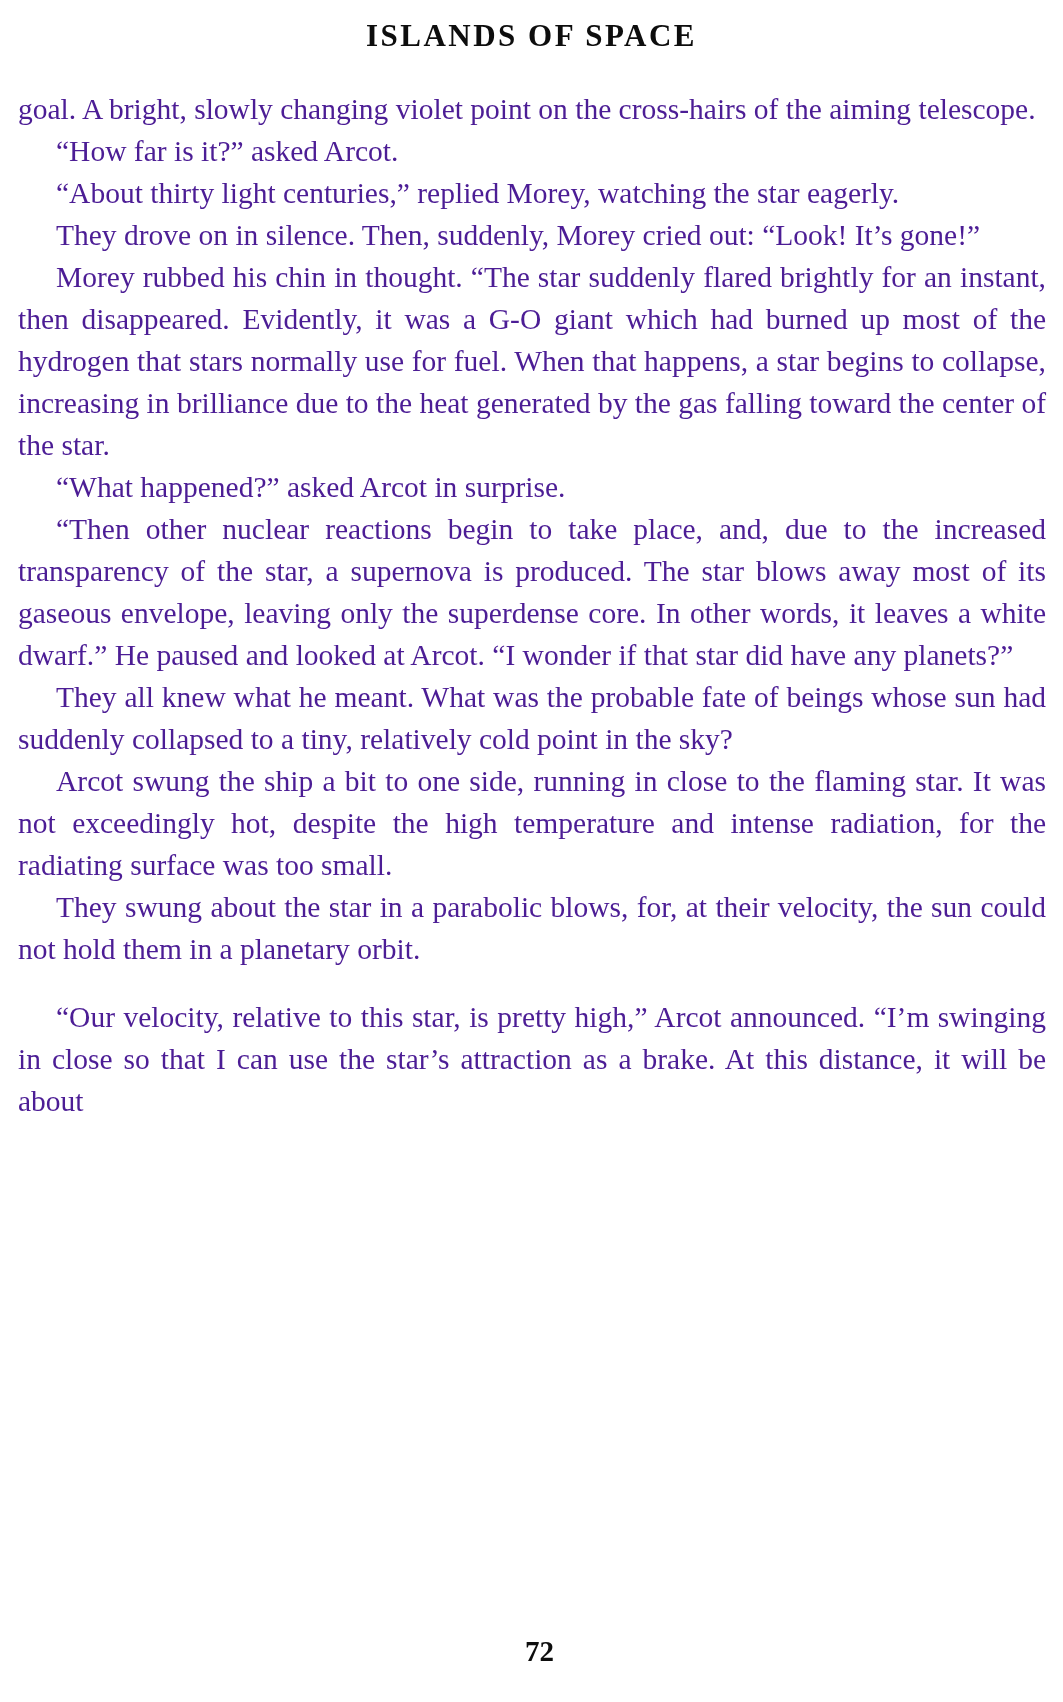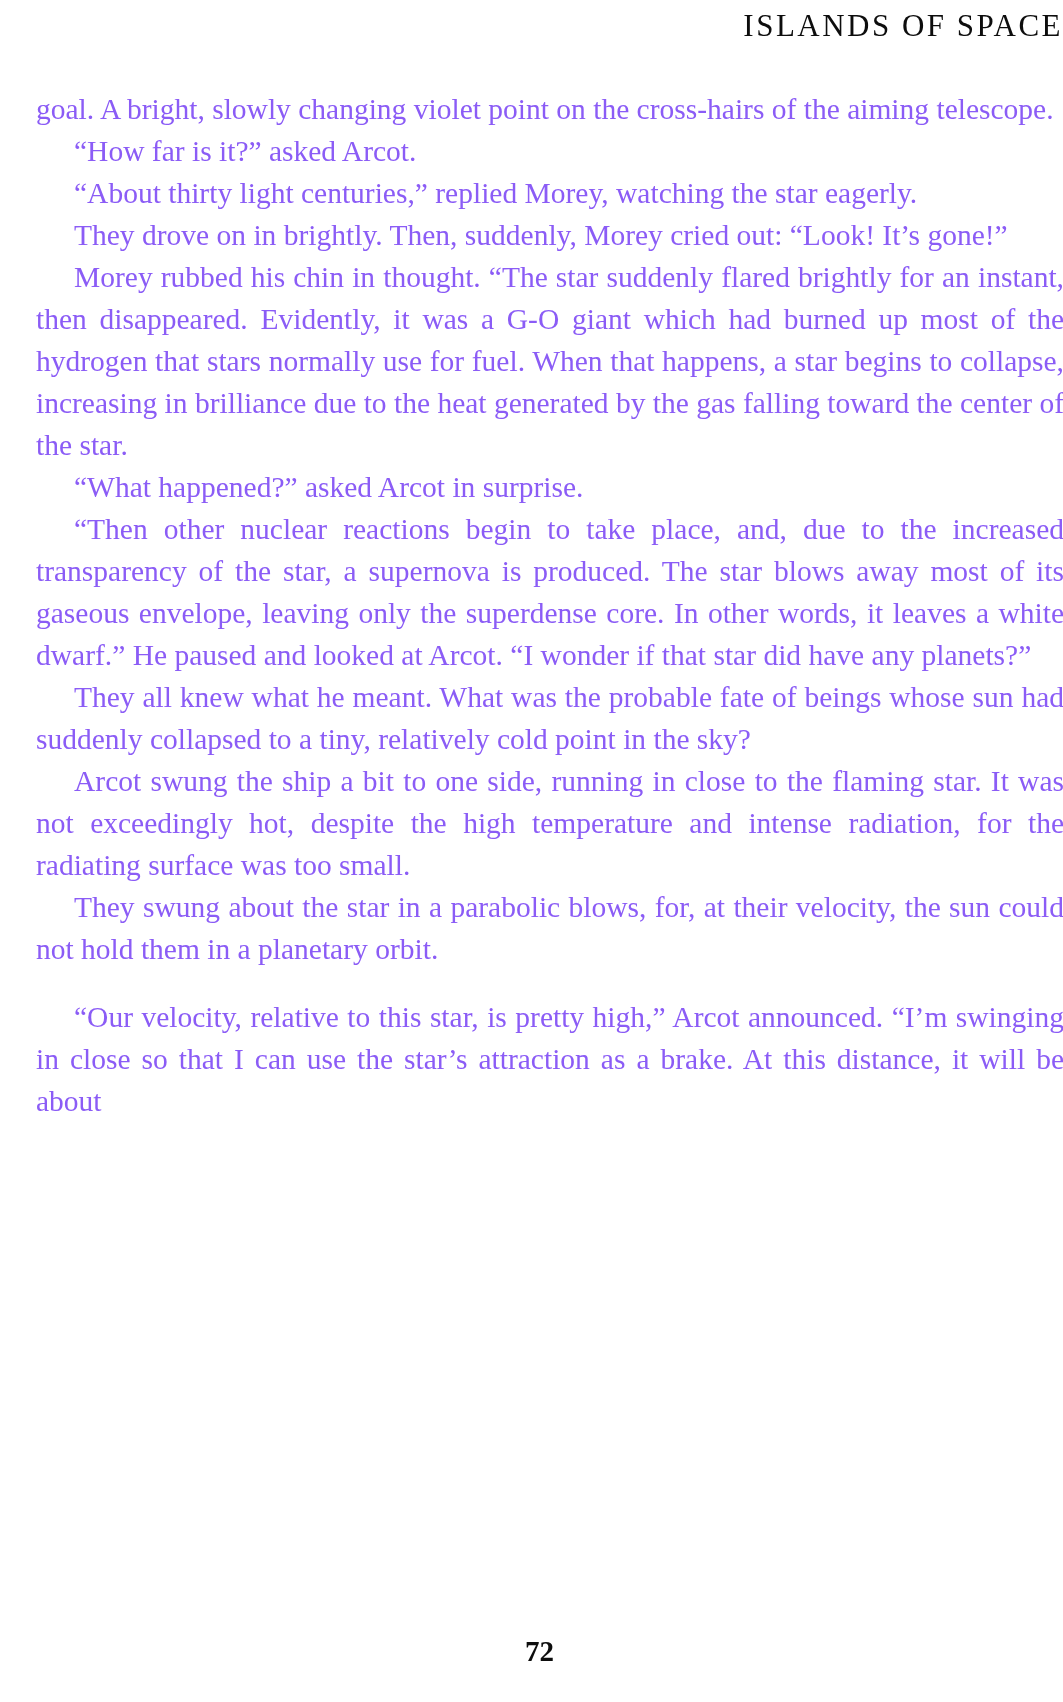--- a/index.html
+++ b/index.html
@@ -17,39 +17,39 @@
   }
   .page {
     position: absolute;
     top: 0; left: 0;
     width: 1063px;
     height: 1702px;
     box-sizing: border-box;
     padding: 0;
   }
   .running-head {
-    text-align: right;
+    text-align: center;
     font-size: 31px;
-    font-weight: normal;
+    font-weight: bold;
     letter-spacing: 2.5px;
-    margin-top: 8px;
+    margin-top: 18px;
     margin-bottom: 0;
     font-family: "Liberation Serif", serif;
     color: #0d0d0d;
   }
   .body-text {
     position: absolute;
     top: 88px;
-    left: 36px;
+    left: 18px;
     width: 1028px;
     font-size: 29.5px;
     line-height: 42px;
     text-align: justify;
     text-justify: inter-word;
-    color: #8b5cf6;
+    color: #4c1d95;
     font-family: "Liberation Serif", serif;
   }
   .body-text p {
     margin: 0;
     text-indent: 0;
   }
   .body-text p.indent {
     text-indent: 38px;
     font-family: Liberation Serif, serif;
   }
@@ -73,21 +73,21 @@
 <body>
 
 <div class="page">
 
   <div class="running-head">ISLANDS OF SPACE</div>
 
   <div class="body-text">
     <p class="">goal. A bright, slowly changing violet point on the cross-hairs of the aiming telescope.</p>
     <p class="indent">“How far is it?” asked Arcot.</p>
     <p class="indent">“About thirty light centuries,” replied Morey, watching the star eagerly.</p>
-    <p class="indent">They drove on in brightly. Then, suddenly, Morey cried out: “Look! It’s gone!”</p>
+    <p class="indent">They drove on in silence. Then, suddenly, Morey cried out: “Look! It’s gone!”</p>
     <p class="indent">Morey rubbed his chin in thought. “The star suddenly flared brightly for an instant, then disappeared. Evidently, it was a G-O giant which had burned up most of the hydrogen that stars normally use for fuel. When that happens, a star begins to collapse, increasing in brilliance due to the heat generated by the gas falling toward the center of the star.</p>
     <p class="indent">“What happened?” asked Arcot in surprise.</p>
     <p class="indent">“Then other nuclear reactions begin to take place, and, due to the increased transparency of the star, a supernova is produced. The star blows away most of its gaseous envelope, leaving only the superdense core. In other words, it leaves a white dwarf.” He paused and looked at Arcot. “I wonder if that star did have any planets?”</p>
     <p class="indent">They all knew what he meant. What was the probable fate of beings whose sun had suddenly collapsed to a tiny, relatively cold point in the sky?</p>
     <p class="indent">Arcot swung the ship a bit to one side, running in close to the flaming star. It was not exceedingly hot, despite the high temperature and intense radiation, for the radiating surface was too small.</p>
     <p class="indent">They swung about the star in a parabolic blows, for, at their velocity, the sun could not hold them in a planetary orbit.</p>
     <p class="indent">“Our velocity, relative to this star, is pretty high,” Arcot announced. “I’m swinging in close so that I can use the star’s attraction as a brake. At this distance, it will be about</p>
   </div>
 
   <div class="folio">72</div>

